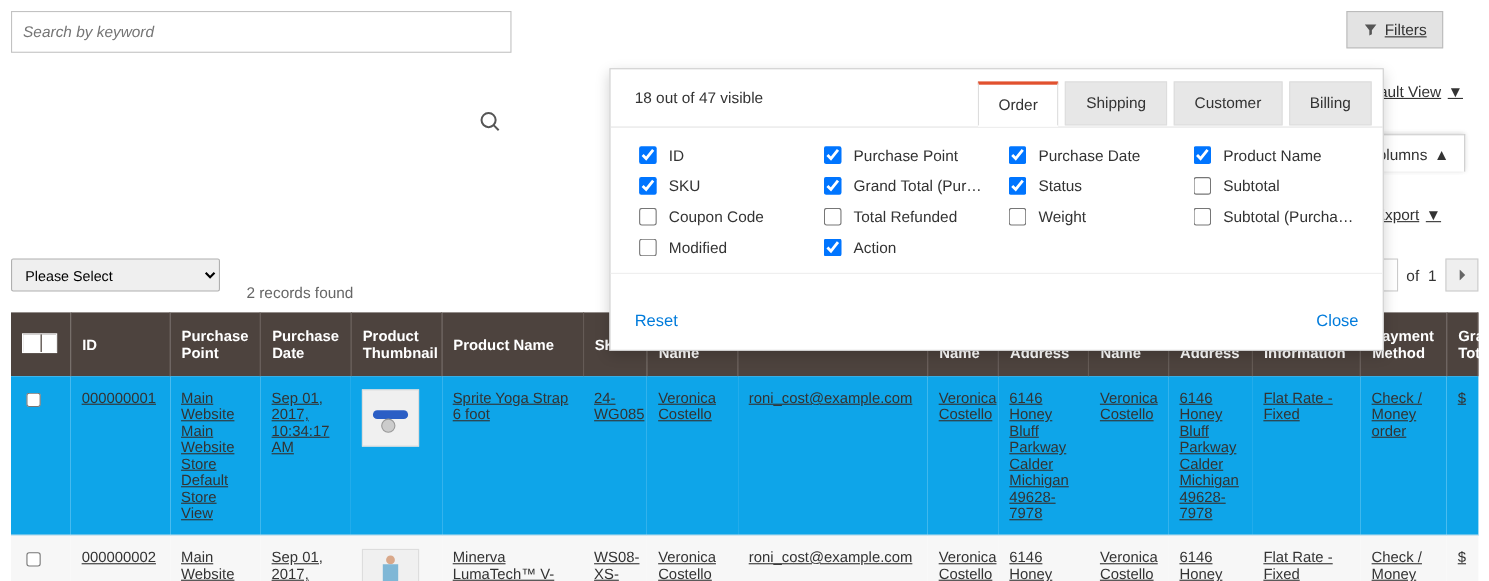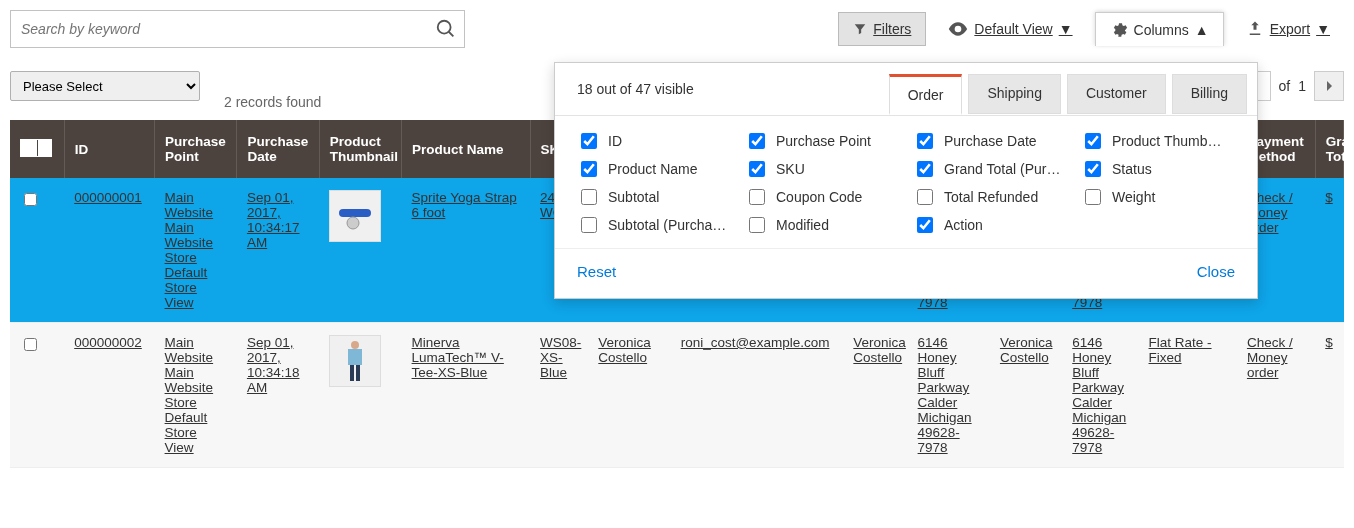--- a/index.html
+++ b/index.html
@@ -3,21 +3,21 @@
 <meta charset="utf-8">
 <style>
 * { box-sizing: border-box; }
 body { margin:0; font-family: -apple-system, BlinkMacSystemFont, "Segoe UI", Helvetica, Arial, sans-serif; color:#333; background:#fff; }
 .wrap { padding:10px; width:1354px; }
 .top-row { display:flex; justify-content:space-between; margin-bottom:14px;text-decoration:underline; }
 .search { position:relative; width:455px; }
 .search input { width:100%; height:38px; border:1px solid #c2c2c2; padding:0 40px 0 10px; font-style:italic; font-size:14px; }
 .search .icon { position:absolute; right:8px; top:50%; transform:translateY(-50%); }
 
-.toolbar { display:flex; align-items:center; gap:8px; }
+.toolbar { display:flex; align-items:center; gap:22px;flex-direction:column; }
 .btn-toolbar { display:inline-flex; align-items:center; gap:6px; height:34px; padding:0 14px; font-size:14px; cursor:pointer; }
 .btn-filters { background:#e3e3e3; border:1px solid #bbb; }
 .btn-columns { background:#fff; border:1px solid #007bdb00; box-shadow:none; position:relative; }
 .columns-wrapper { position:relative; }
 .columns-wrapper .btn-columns { border:1px solid #ccc; border-bottom:0; box-shadow:0 -2px 4px rgba(0,0,0,.06), -2px 0 4px rgba(0,0,0,.06), 2px 0 4px rgba(0,0,0,.06); }
 .btn-plain { background:transparent; border:0; }
 
 .second-row { display:flex; align-items:center; justify-content:space-between; margin-bottom:10px; }
 .left-second { display:flex; align-items:center; gap:24px; }
 .select-actions { width:190px; height:30px; border:1px solid #b0b0b0; border-radius:2px; padding:0 8px; font-size:13px; }
@@ -43,21 +43,21 @@
 .panel-head { display:flex; align-items:center; justify-content:space-between; border-bottom:1px solid #e3e3e3; }
 .panel-status { padding:18px 22px; font-size:14px; }
 .tabs { display:flex; gap:6px; padding:10px 10px 0; }
 .tab { padding:10px 18px; font-size:14px; background:#e7e7e7; border:1px solid #ddd; cursor:pointer; }
 .tab.active { background:#fff; border-top:3px solid #e1512f; border-bottom:2px solid #fff; margin-bottom:-1px; }
 .panel-body { padding:14px 22px 6px; }
 .cols { display:grid; grid-template-columns: repeat(4, 1fr); gap:6px 14px; font-size:14px; }
 .chk { display:flex; align-items:center; gap:8px; white-space:nowrap; overflow:hidden; text-overflow:ellipsis; }
 .chk input { width:16px; height:16px; }
 .panel-foot { display:flex; justify-content:space-between; padding:14px 22px 18px; border-top:1px solid #eee; margin-top:6px; }
-.link { color:#007bdb; font-size:15px; cursor:pointer; }
+.link { color:#007bdb; font-size:15px; cursor:pointer;margin-top:20px; }
 
 svg { display:block; }
 </style>
 </head>
 <body>
 
 <div class="wrap" style="position:relative;">
 
   <div class="top-row">
     <div class="search">
@@ -256,24 +256,20 @@
           <label class="chk">
             <input type="checkbox" checked="" style="">
             <span>Purchase Point</span>
           </label>
           <label class="chk">
             <input type="checkbox" checked="" style="">
             <span>Purchase Date</span>
           </label>
           <label class="chk">
             <input type="checkbox" checked="" style="">
-            <span>Product Thumb…</span>
-          </label>
-          <label class="chk">
-            <input type="checkbox" checked="" style="">
             <span>Product Name</span>
           </label>
           <label class="chk">
             <input type="checkbox" checked="" style="">
             <span>SKU</span>
           </label>
           <label class="chk">
             <input type="checkbox" checked="" style="">
             <span>Grand Total (Pur…</span>
           </label>

